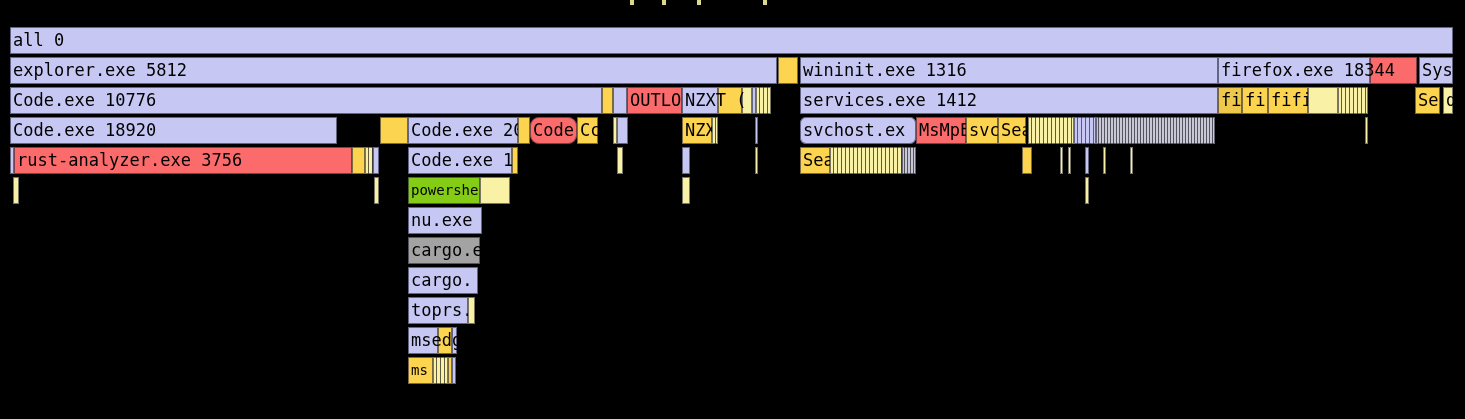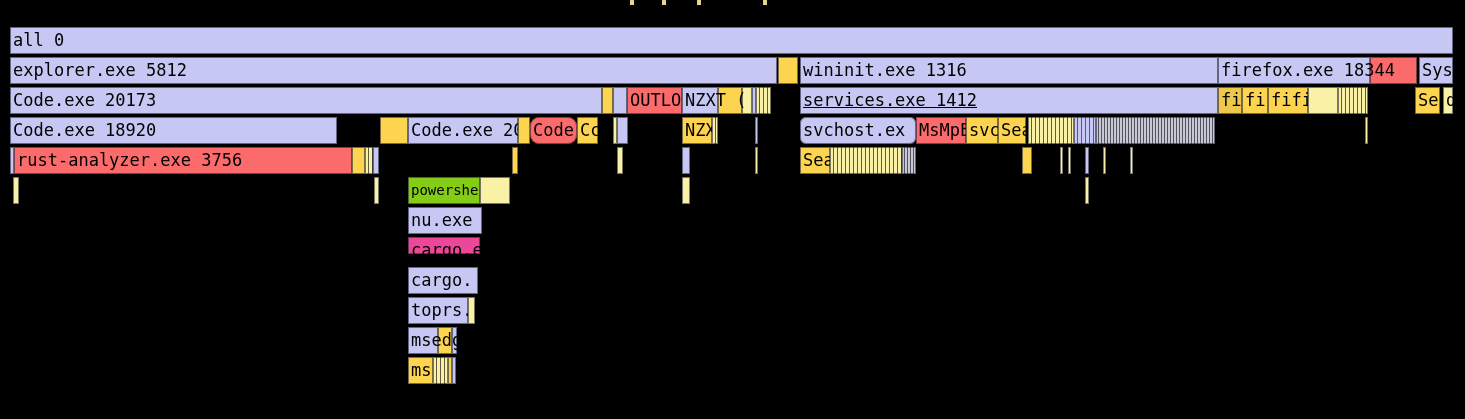--- a/index.html
+++ b/index.html
@@ -34,30 +34,30 @@
 <body>
 
 <div class="stage" id="stage">
     <div class="frame" title="all 0" style="background: rgb(198, 199, 242); left: 10px; top: 27px; width: 1443px; height: 27px; font-size: 17px;">all 0</div>
     <div class="frame" title="explorer.exe 5812" style="background: rgb(198, 199, 242); left: 10px; top: 57px; width: 767px; height: 27px; font-size: 17px;">explorer.exe 5812</div>
     <div class="frame" style="background: rgb(252, 212, 79); left: 778px; top: 57px; width: 20px; height: 27px; font-size: 17px;"></div>
     <div class="frame" title="wininit.exe 1316" style="background: rgb(198, 199, 242); left: 800px; top: 57px; width: 418px; height: 27px; font-size: 17px;">wininit.exe 1316</div>
     <div class="frame ov" title="firefox.exe 18344" style="background: rgb(198, 199, 242); left: 1218px; top: 57px; width: 152px; height: 27px; font-size: 17px;">firefox.exe 18344</div>
     <div class="frame" style="background: rgb(251, 107, 107); left: 1370px; top: 57px; width: 47px; height: 27px; font-size: 17px;"></div>
     <div class="frame" title="Sysw" style="background: rgb(198, 199, 242); left: 1419px; top: 57px; width: 34px; height: 27px; font-size: 17px;">Sysw</div>
-    <div class="frame" title="Code.exe 10776" style="background: rgb(198, 199, 242); left: 10px; top: 87px; width: 592px; height: 27px; font-size: 17px;">Code.exe 20173</div>
+    <div class="frame" title="Code.exe 10776" style="background: rgb(198, 199, 242); left: 10px; top: 87px; width: 592px; height: 27px; font-size: 17px;">Code.exe 10776</div>
     <div class="frame" style="background: rgb(252, 212, 79); left: 602px; top: 87px; width: 11px; height: 27px; font-size: 17px;"></div>
     <div class="frame" style="background: rgb(198, 199, 242); left: 613px; top: 87px; width: 14px; height: 27px; font-size: 17px;"></div>
     <div class="frame ov" title="OUTLOO" style="background: rgb(251, 107, 107); left: 627px; top: 87px; width: 55px; height: 27px; font-size: 17px;">OUTLOO</div>
     <div class="frame ov" title="NZXT (" style="background: rgb(198, 199, 242); left: 682px; top: 87px; width: 36px; height: 27px; font-size: 17px;">NZXT (</div>
     <div class="frame" style="background: rgb(252, 212, 79); left: 718px; top: 87px; width: 24px; height: 27px; font-size: 17px;"></div>
     <div class="frame" style="background: rgb(248, 241, 166); left: 742px; top: 87px; width: 10px; height: 27px; font-size: 17px;"></div>
     <div class="frame" style="background: rgb(198, 199, 242); left: 752px; top: 87px; width: 4px; height: 27px; font-size: 17px;"></div>
     <div class="frame stripes_pale" style="left: 756px; top: 87px; width: 15px; height: 27px; font-size: 17px;"></div>
-    <div class="frame" title="services.exe 1412" style="background: rgb(198, 199, 242); left: 800px; top: 87px; width: 418px; height: 27px; font-size: 17px; text-decoration: underline;">services.exe 1412</div>
+    <div class="frame" title="services.exe 1412" style="background: rgb(198, 199, 242); left: 800px; top: 87px; width: 418px; height: 27px; font-size: 17px;">services.exe 1412</div>
     <div class="frame" title="fir" style="background: rgb(238, 200, 74); left: 1218px; top: 87px; width: 24px; height: 27px; font-size: 17px;">fir</div>
     <div class="frame" title="fir" style="background: rgb(252, 212, 79); left: 1242px; top: 87px; width: 26px; height: 27px; font-size: 17px;">fir</div>
     <div class="frame" title="fifi" style="background: rgb(252, 212, 79); left: 1268px; top: 87px; width: 40px; height: 27px; font-size: 17px;">fifi</div>
     <div class="frame" style="background: rgb(248, 241, 166); left: 1308px; top: 87px; width: 30px; height: 27px; font-size: 17px;"></div>
     <div class="frame stripes_pale" style="left: 1338px; top: 87px; width: 30px; height: 27px; font-size: 17px;"></div>
     <div class="frame" title="Se" style="background: rgb(252, 212, 79); left: 1415px; top: 87px; width: 25px; height: 27px; font-size: 17px;">Se</div>
     <div class="frame" title="d" style="background: rgb(248, 241, 166); left: 1443px; top: 87px; width: 10px; height: 27px; font-size: 17px;">d</div>
     <div class="frame" title="Code.exe 18920" style="background: rgb(198, 199, 242); left: 10px; top: 117px; width: 327px; height: 27px; font-size: 17px;">Code.exe 18920</div>
     <div class="frame" style="background: rgb(252, 212, 79); left: 380px; top: 117px; width: 28px; height: 27px; font-size: 17px;"></div>
     <div class="frame" title="Code.exe 20" style="background: rgb(198, 199, 242); left: 408px; top: 117px; width: 110px; height: 27px; font-size: 17px;">Code.exe 20</div>
@@ -75,48 +75,49 @@
     <div class="frame" title="Sear" style="background: rgb(252, 212, 79); left: 998px; top: 117px; width: 28px; height: 27px; font-size: 17px;">Sear</div>
     <div class="frame stripes_pale" style="left: 1028px; top: 117px; width: 46px; height: 27px; font-size: 17px;"></div>
     <div class="frame stripes_mix" style="left: 1074px; top: 117px; width: 22px; height: 27px; font-size: 17px;"></div>
     <div class="frame stripes_gray" style="left: 1096px; top: 117px; width: 119px; height: 27px; font-size: 17px;"></div>
     <div class="frame" style="background: rgb(248, 241, 166); left: 1365px; top: 117px; width: 3px; height: 27px; font-size: 17px;"></div>
     <div class="frame" style="background: rgb(198, 199, 242); left: 10px; top: 147px; width: 4px; height: 27px; font-size: 17px;"></div>
     <div class="frame" title="rust-analyzer.exe 3756" style="background: rgb(251, 107, 107); left: 14px; top: 147px; width: 338px; height: 27px; font-size: 17px;">rust-analyzer.exe 3756</div>
     <div class="frame" style="background: rgb(252, 212, 79); left: 352px; top: 147px; width: 13px; height: 27px; font-size: 17px;"></div>
     <div class="frame stripes_pale" style="left: 365px; top: 147px; width: 8px; height: 27px; font-size: 17px;"></div>
     <div class="frame" style="background: rgb(198, 199, 242); left: 373px; top: 147px; width: 6px; height: 27px; font-size: 17px;"></div>
+    <div class="frame" title="Code.exe 1" style="background: rgb(198, 199, 242); left: 408px; top: 147px; width: 104px; height: 27px; font-size: 17px;">Code.exe 1</div>
     <div class="frame" style="background: rgb(252, 212, 79); left: 512px; top: 147px; width: 6px; height: 27px; font-size: 17px;"></div>
     <div class="frame" style="background: rgb(248, 241, 166); left: 617px; top: 147px; width: 6px; height: 27px; font-size: 17px;"></div>
     <div class="frame" style="background: rgb(198, 199, 242); left: 682px; top: 147px; width: 8px; height: 27px; font-size: 17px;"></div>
     <div class="frame" style="background: rgb(248, 241, 166); left: 755px; top: 147px; width: 2px; height: 27px; font-size: 17px;"></div>
     <div class="frame" title="Sea" style="background: rgb(252, 212, 79); left: 800px; top: 147px; width: 30px; height: 27px; font-size: 17px;">Sea</div>
     <div class="frame stripes_pale" style="left: 830px; top: 147px; width: 72px; height: 27px; font-size: 17px;"></div>
     <div class="frame stripes_gray" style="left: 902px; top: 147px; width: 14px; height: 27px; font-size: 17px;"></div>
     <div class="frame" style="background: rgb(252, 212, 79); left: 1022px; top: 147px; width: 10px; height: 27px; font-size: 17px;"></div>
     <div class="frame" style="background: rgb(248, 241, 166); left: 1060px; top: 147px; width: 3px; height: 27px; font-size: 17px;"></div>
     <div class="frame" style="background: rgb(248, 241, 166); left: 1068px; top: 147px; width: 3px; height: 27px; font-size: 17px;"></div>
     <div class="frame" style="background: rgb(198, 199, 242); left: 1085px; top: 147px; width: 4px; height: 27px; font-size: 17px;"></div>
     <div class="frame" style="background: rgb(248, 241, 166); left: 1103px; top: 147px; width: 2px; height: 27px; font-size: 17px;"></div>
     <div class="frame" style="background: rgb(248, 241, 166); left: 1130px; top: 147px; width: 2px; height: 27px; font-size: 17px;"></div>
     <div class="frame" style="background: rgb(248, 241, 166); left: 13px; top: 177px; width: 6px; height: 27px; font-size: 17px;"></div>
     <div class="frame" style="background: rgb(248, 241, 166); left: 374px; top: 177px; width: 5px; height: 27px; font-size: 17px;"></div>
     <div class="frame ov" title="powershe" style="background: #84cc16; left: 408px; top: 177px; width: 72px; height: 27px; font-size: 14px;">powershe</div>
     <div class="frame" style="background: rgb(248, 241, 166); left: 480px; top: 177px; width: 30px; height: 27px; font-size: 17px;"></div>
     <div class="frame" style="background: rgb(248, 241, 166); left: 682px; top: 177px; width: 8px; height: 27px; font-size: 17px;"></div>
     <div class="frame" style="background: rgb(248, 241, 166); left: 1085px; top: 177px; width: 4px; height: 27px; font-size: 17px;"></div>
     <div class="frame" title="nu.exe" style="background: rgb(198, 199, 242); left: 408px; top: 207px; width: 74px; height: 27px; font-size: 17px;">nu.exe</div>
-    <div class="frame" title="cargo.e" style="background: #ec4899; left: 408px; top: 237px; width: 72px; height: 17px; font-size: 17px;">cargo.e</div>
+    <div class="frame" title="cargo.e" style="background: #a3a3a3; left: 408px; top: 237px; width: 72px; height: 27px; font-size: 17px;">cargo.e</div>
     <div class="frame" title="cargo." style="background: rgb(198, 199, 242); left: 408px; top: 267px; width: 70px; height: 27px; font-size: 17px;">cargo.</div>
     <div class="frame" title="toprs." style="background: rgb(198, 199, 242); left: 408px; top: 297px; width: 60px; height: 27px; font-size: 17px;">toprs.</div>
     <div class="frame" style="background: rgb(248, 241, 166); left: 468px; top: 297px; width: 7px; height: 27px; font-size: 17px;"></div>
     <div class="frame ov" title="msedge" style="background: rgb(198, 199, 242); left: 408px; top: 327px; width: 30px; height: 27px; font-size: 17px;">msedge</div>
     <div class="frame" style="background: rgb(252, 212, 79); left: 438px; top: 327px; width: 14px; height: 27px; font-size: 17px;"></div>
     <div class="frame" style="background: rgb(198, 199, 242); left: 452px; top: 327px; width: 5px; height: 27px; font-size: 17px;"></div>
-    <div class="frame" title="ms" style="background: rgb(252, 212, 79); left: 408px; top: 357px; width: 25px; height: 27px; font-size: 17px;">ms</div>
+    <div class="frame" title="ms" style="background: rgb(252, 212, 79); left: 408px; top: 357px; width: 25px; height: 27px; font-size: 14px;">ms</div>
     <div class="frame stripes_pale" style="left: 433px; top: 357px; width: 15px; height: 27px; font-size: 17px;"></div>
     <div class="frame" style="background: rgb(252, 212, 79); left: 448px; top: 357px; width: 4px; height: 27px; font-size: 17px;"></div>
     <div class="frame" style="background: rgb(198, 199, 242); left: 452px; top: 357px; width: 4px; height: 27px; font-size: 17px;"></div>
     <div class="title-frag" style="left: 630px; width: 4px; background: rgb(222, 215, 143);"></div>
     <div class="title-frag" style="left: 662px; width: 4px; background: rgb(222, 215, 143);"></div>
     <div class="title-frag" style="left: 697px; width: 4px; background: rgb(222, 215, 143);"></div>
     <div class="title-frag" style="left: 763px; width: 4px; background: rgb(222, 215, 143);"></div>
   </div>
 
 </body></html>

